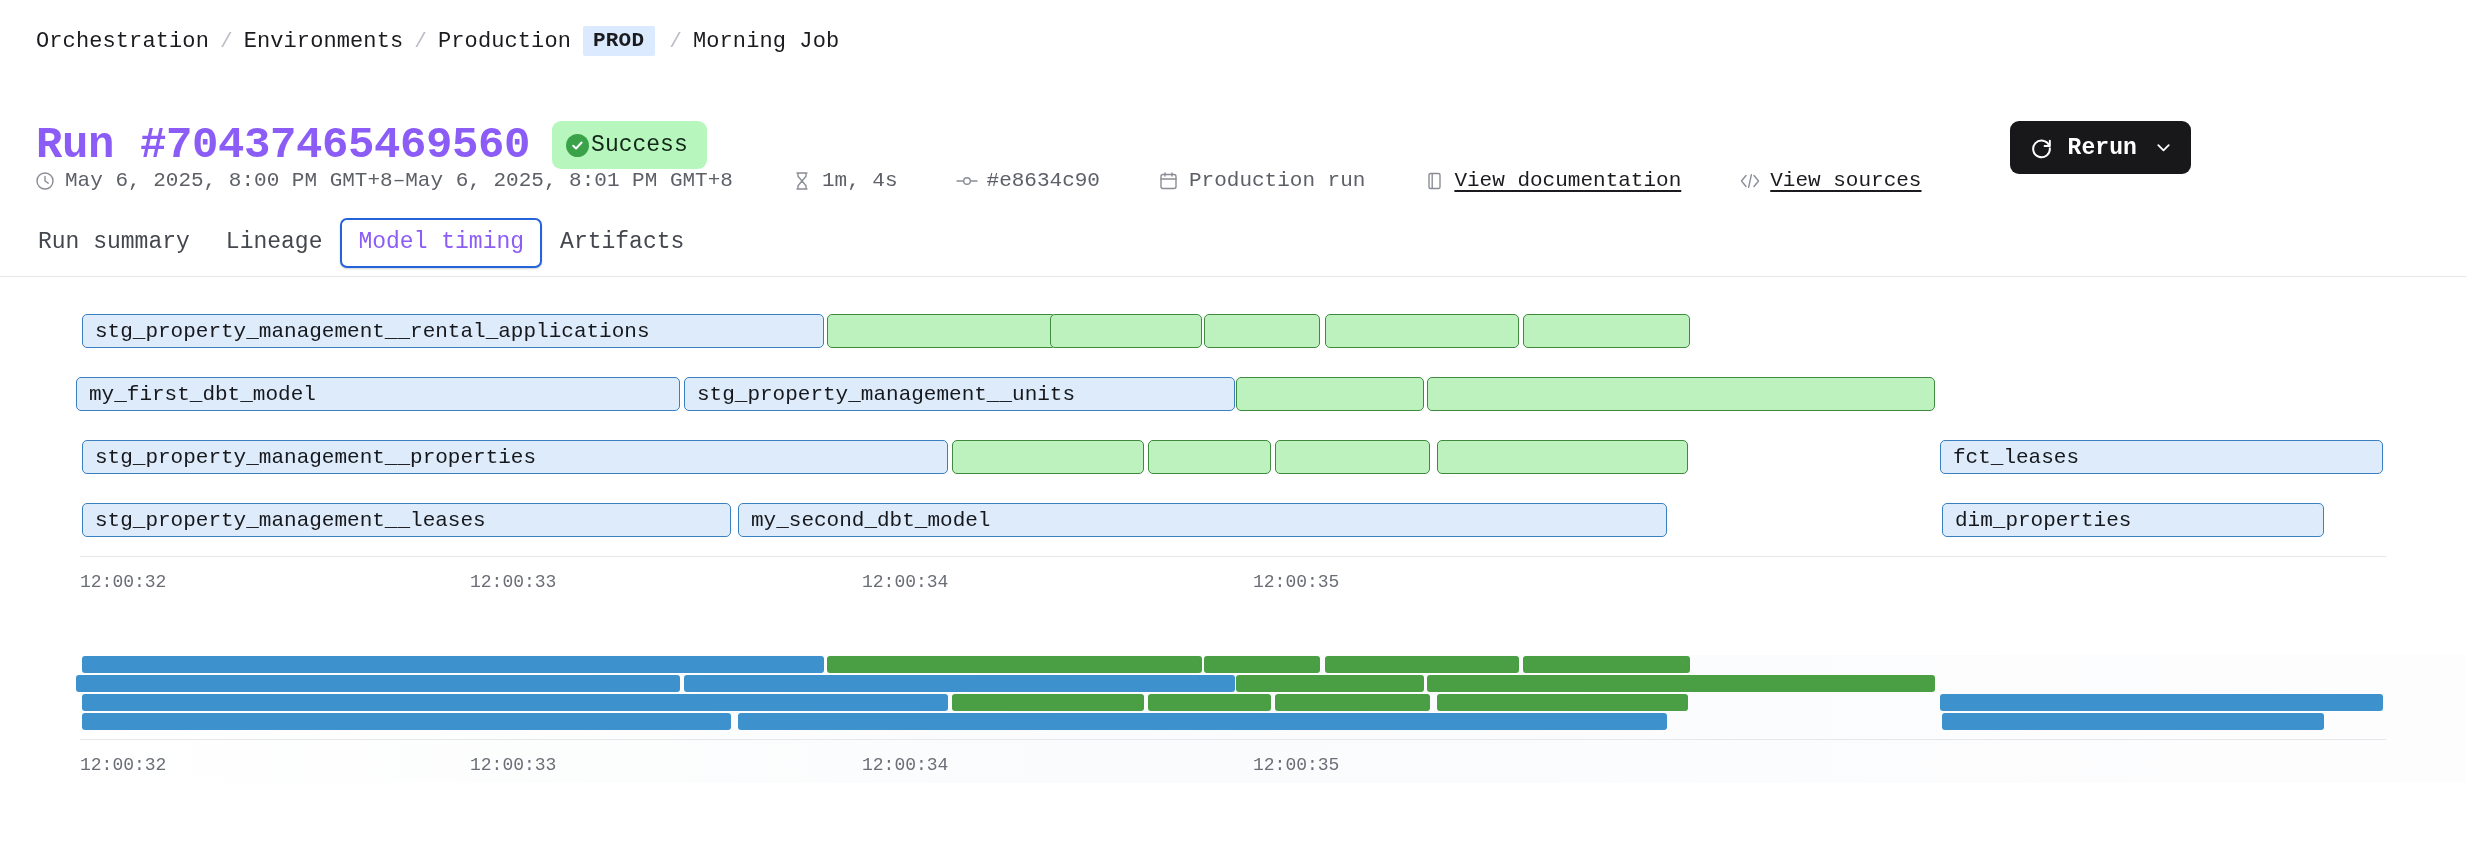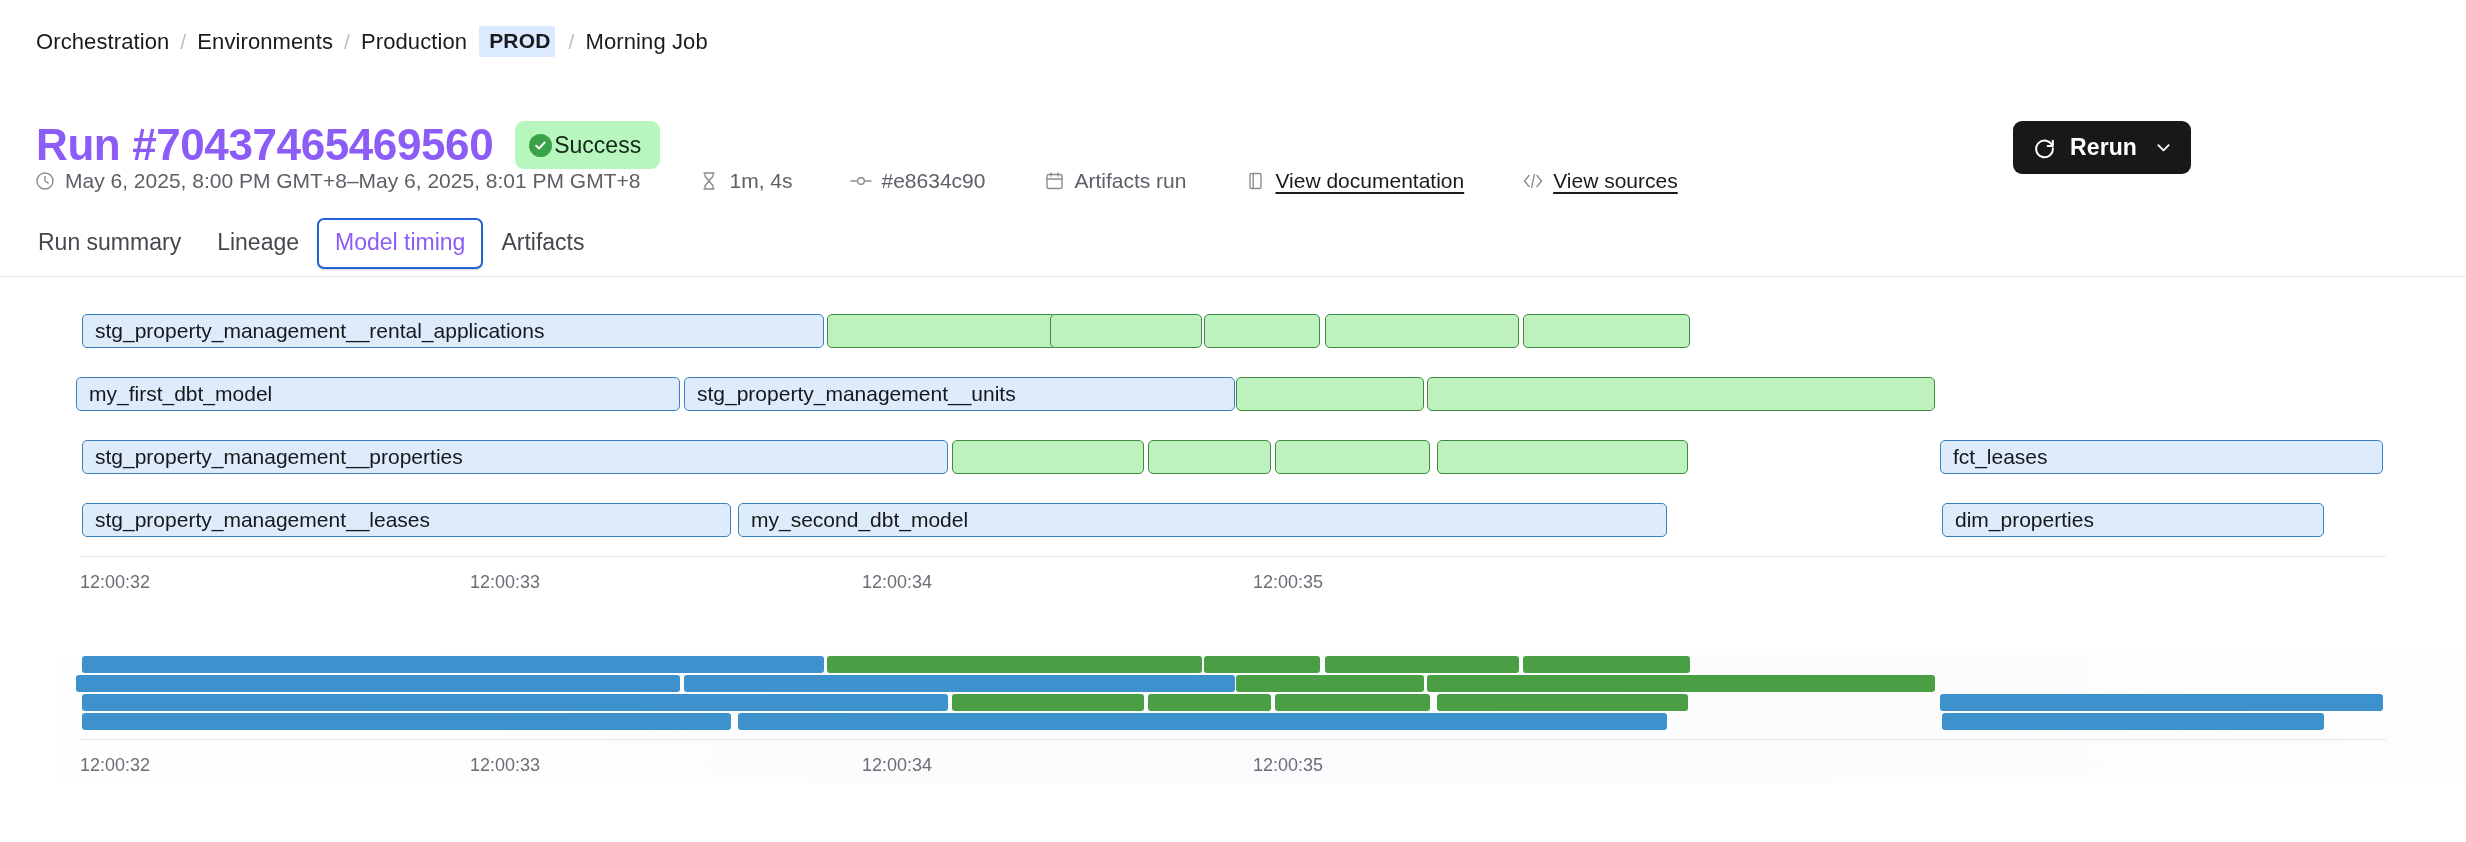--- a/index.html
+++ b/index.html
@@ -6,37 +6,37 @@
   * { box-sizing: border-box; }
   html, body {
     margin: 0; padding: 0;
     width: 2466px; height: 842px;
     background: #ffffff;
     font-family: "Liberation Sans", sans-serif;
     color: #1b1b1f;
     overflow: hidden;
   }
 
-  .page { position: relative; width: 2222px; height: 842px; }
+  .page { position: relative; width: 2222px; height: 842px; font-family: Liberation Mono, monospace; }
 
   
   .breadcrumb {
     position: absolute;
     left: 36px; top: 26px;
     display: flex; align-items: center;
     font-size: 22px;
     letter-spacing: 0.1px;
   }
   .crumb { color: #1b1b1f; white-space: nowrap; }
   .crumb-sep { color: #b9bcc4; margin: 0 11px; font-size: 21px; }
   .crumb-badge {
     background: #dbeafe;
     color: #1b1b1f;
     border-radius: 2px;
-    padding: 3px 4px 4px 10px;
+    padding: 3px 11px 4px 10px;
     margin-left: 12px;
     font-size: 21px;
     font-weight: 700;
     letter-spacing: 0.2px;
   }
 
   
   .title-row {
     position: absolute;
     left: 36px; top: 94px;
@@ -257,21 +257,21 @@
       <span>#e8634c90</span>
     </div>
 
     <div class="meta-item">
       <span class="meta-icon">
         <svg width="19" height="20" viewBox="0 0 19 20">
             <rect x="2" y="3.5" width="15" height="14" rx="2" fill="none" stroke="currentColor" stroke-width="1.4"></rect>
             <path d="M2 8h15M6 2v3M13 2v3" fill="none" stroke="currentColor" stroke-width="1.4" stroke-linecap="round"></path>
           </svg>
       </span>
-      <span>Artifacts run</span>
+      <span>Production run</span>
     </div>
 
     <div class="meta-item">
       <span class="meta-icon">
         <svg width="17" height="20" viewBox="0 0 17 20">
             <rect x="3" y="2.5" width="11" height="15" rx="1.6" fill="none" stroke="currentColor" stroke-width="1.4"></rect>
             <path d="M6.2 2.5v15" fill="none" stroke="currentColor" stroke-width="1.4"></path>
           </svg>
       </span>
       <a class="meta-link">View documentation</a>

